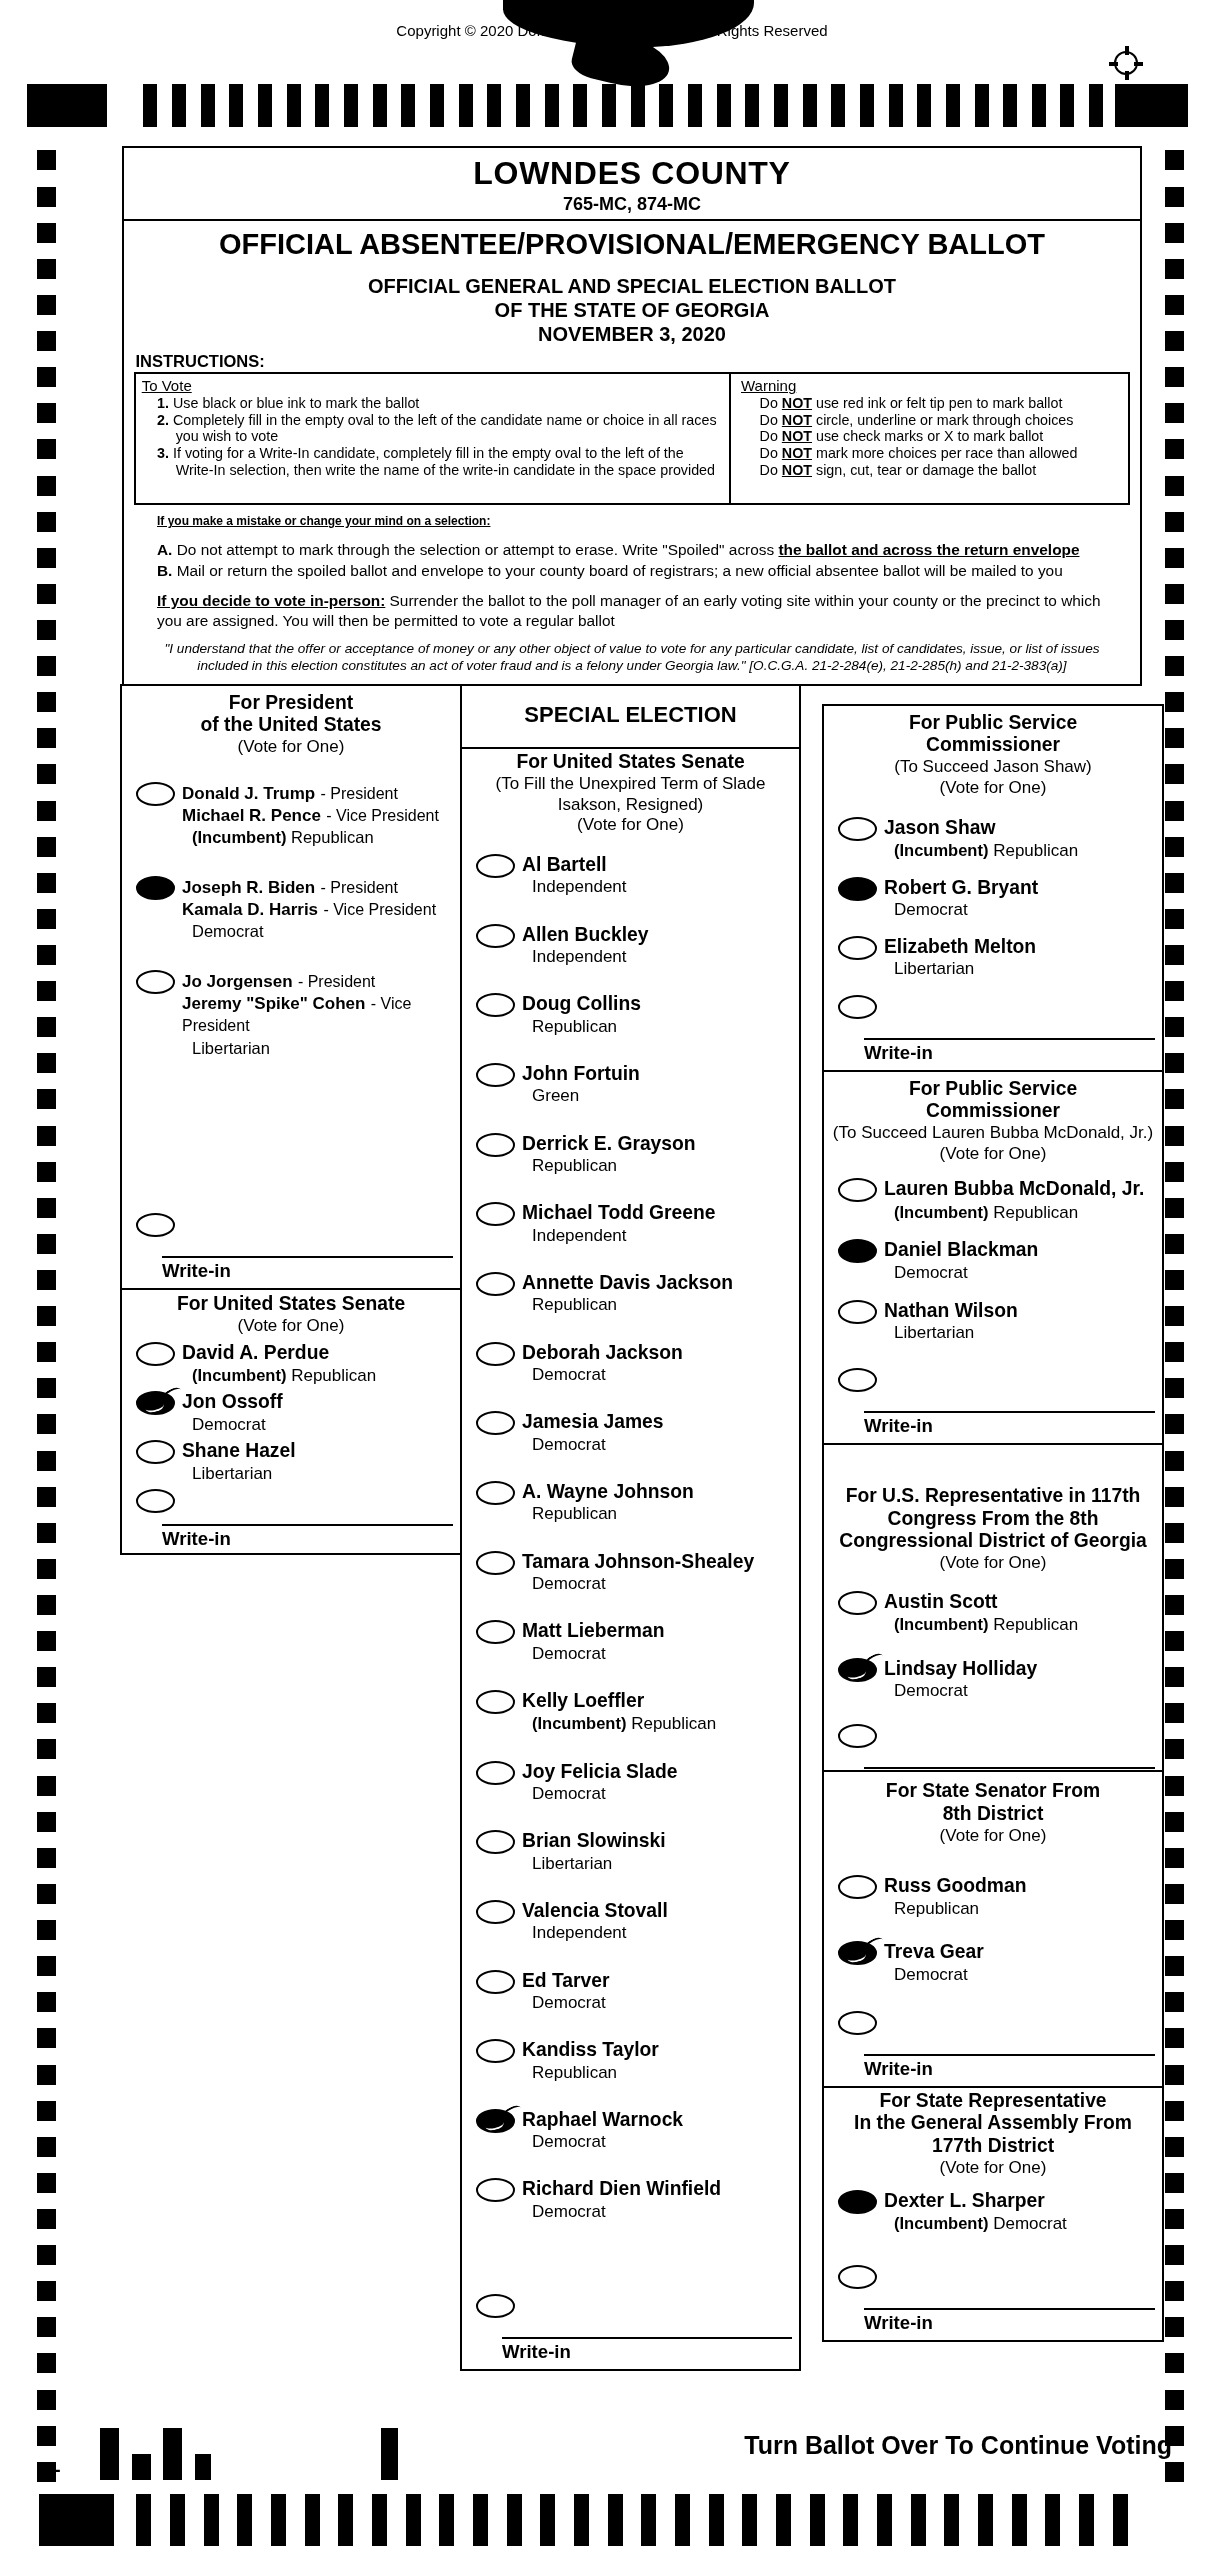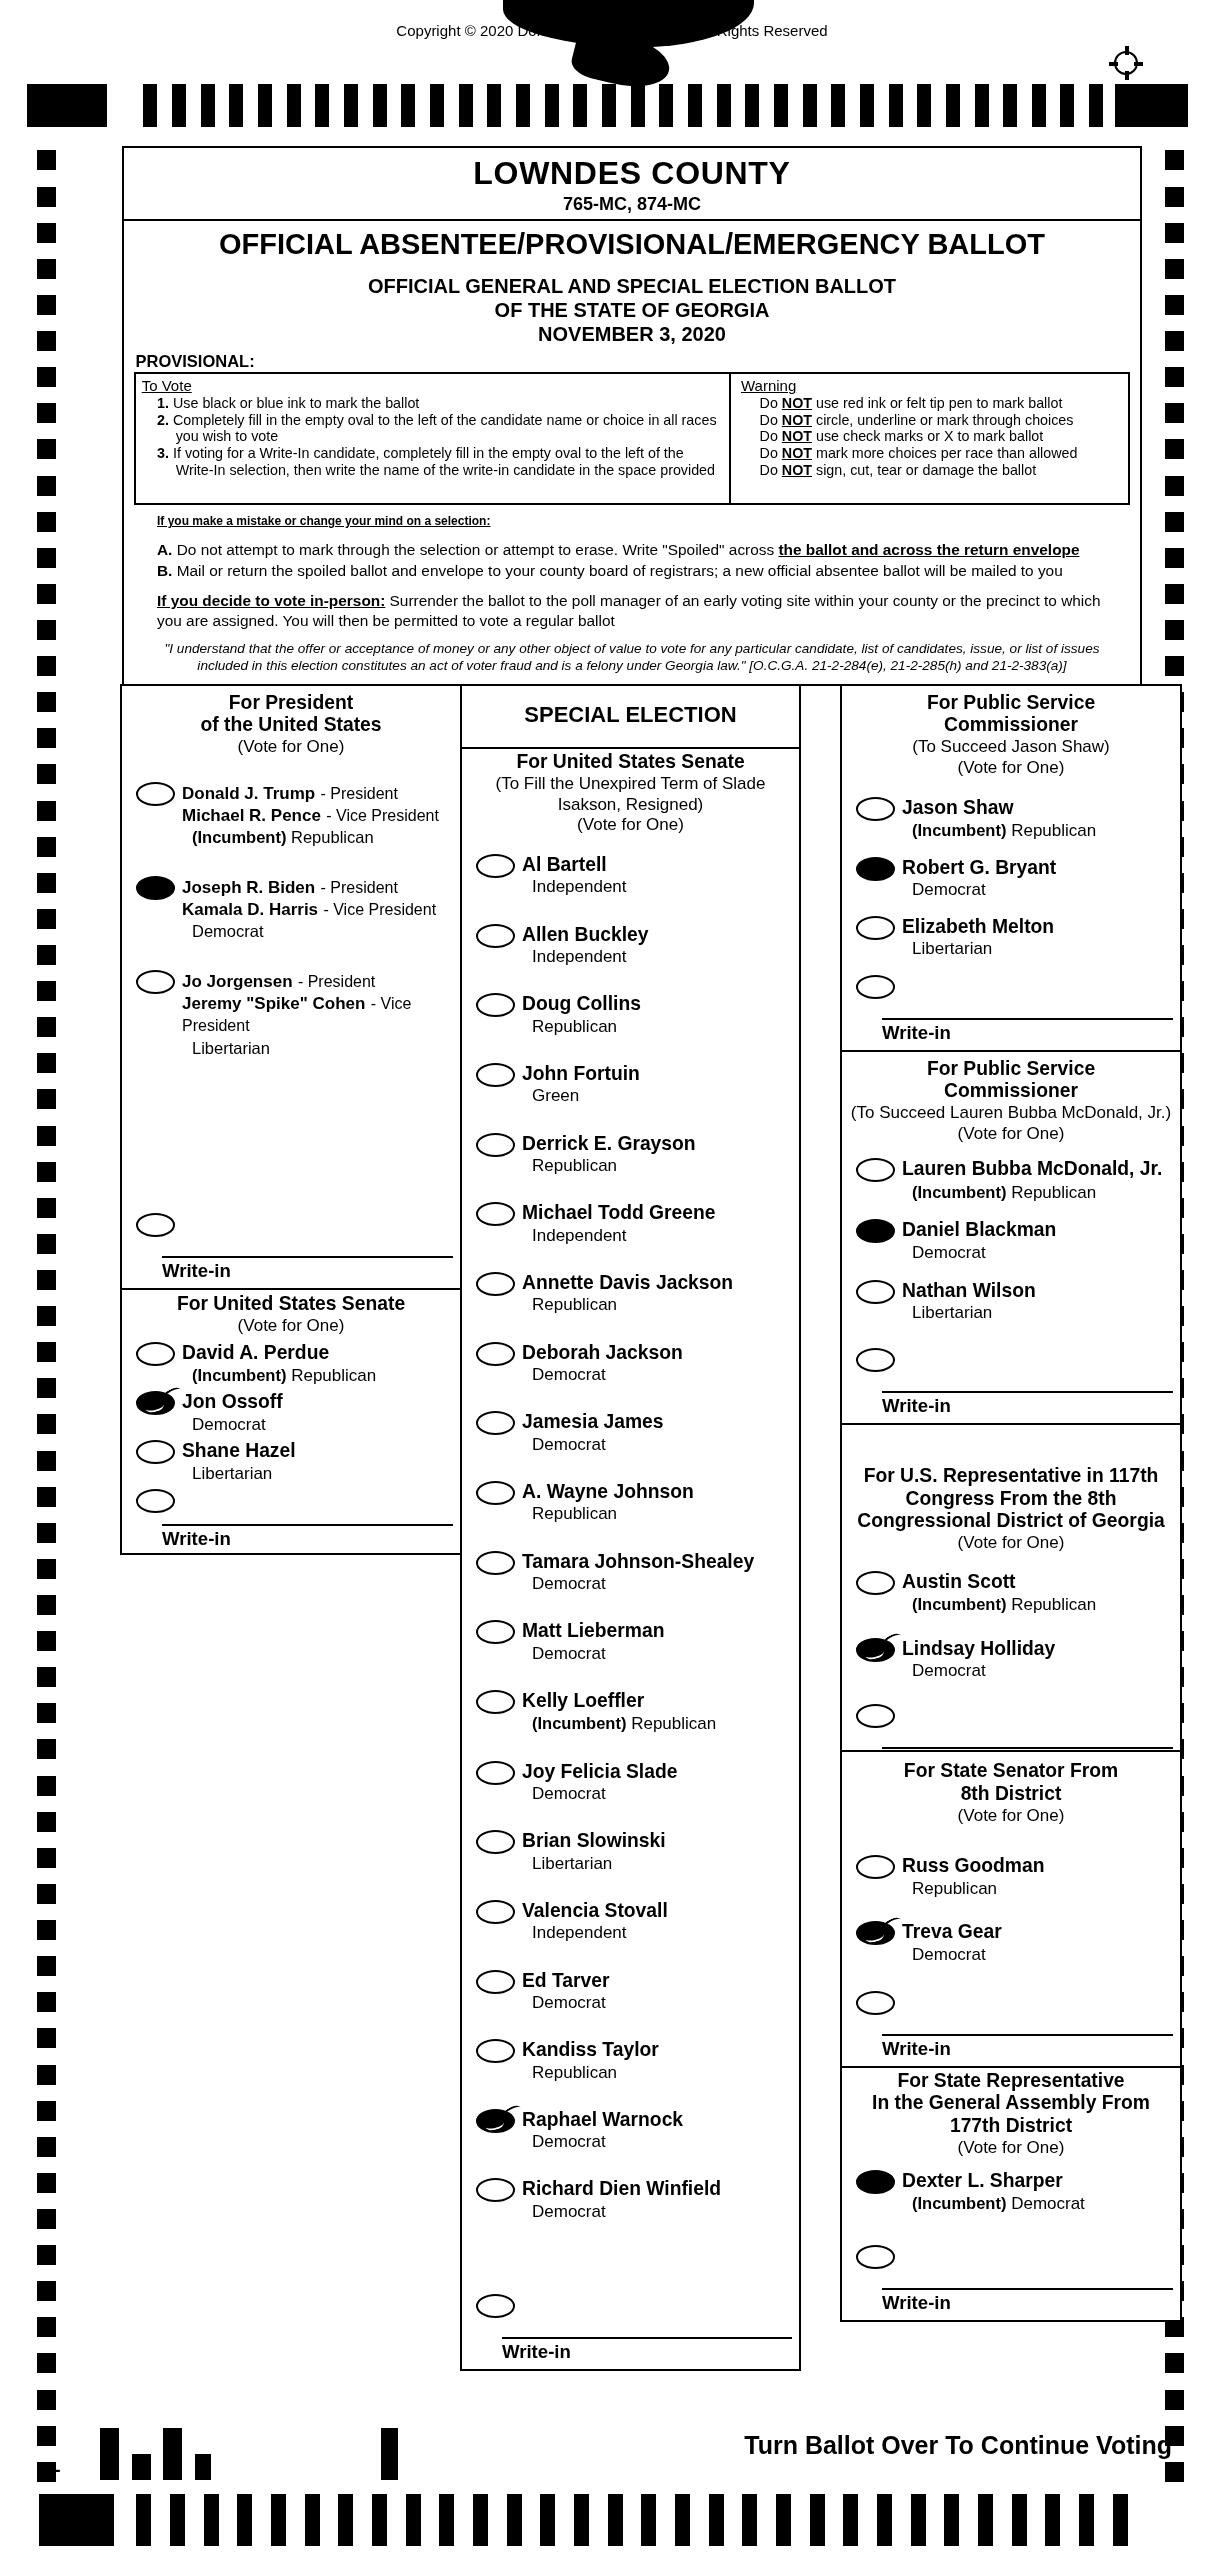--- a/index.html
+++ b/index.html
@@ -45,21 +45,21 @@
   .mistake{margin:8.6px 20px 0 33px;font-size:15.4px;line-height:1.3;}
   .mk-head{margin-bottom:10px;font-size:12px;}
   .mk-item{margin-bottom:1.4px;}
   .mk-inperson{margin-top:10px;}
   .fineprint{margin-top:8.6px;padding:0 40px;text-align:center;font-size:13.6px;font-style:italic;line-height:1.3;}
 
   
   .col{position:absolute;top:684px;}
   #col1{left:120px;width:342px;}
   #col2{left:460px;width:341px;}
-  #col3{left:840px;width:342px;}
+  #col3{left:822px;width:342px;margin-top:20px;}
   section{border:2.1px solid #000;margin-top:-2.1px;background:#fff;display:flex;flex-direction:column;overflow:hidden;}
   .col section:first-child{margin-top:0;}
   .h-president{height:606px;}
   .h-senate{height:267px;}
   .h-special{height:1687px;}
   .h-psc1{height:368px;}
   .h-psc2{height:375px;}
   .h-usrep{height:329px;}
   .h-ssen{height:318px;}
   .h-srep{height:256px;}
@@ -340,21 +340,21 @@
 <div class="ballot-head">
   <div class="head-top">
     <div class="county">LOWNDES COUNTY</div>
     <div class="codes">765-MC, 874-MC</div>
   </div>
   <div class="head-main">
     <div class="b-title1">OFFICIAL ABSENTEE/PROVISIONAL/EMERGENCY BALLOT</div>
     <div class="b-title2">OFFICIAL GENERAL AND SPECIAL ELECTION BALLOT</div>
     <div class="b-title3">OF THE STATE OF GEORGIA</div>
     <div class="b-date">NOVEMBER 3, 2020</div>
-    <div class="instr-label">PROVISIONAL:</div>
+    <div class="instr-label">INSTRUCTIONS:</div>
     <div class="instr-box">
       <div class="iv-left">
         <div class="cell-title">To Vote</div>
         <div id="to-vote-list">
             <div class="tv-item"><b>1.</b> Use black or blue ink to mark the ballot</div>
             <div class="tv-item"><b>2.</b> Completely fill in the empty oval to the left of the candidate name or choice in all races you wish to vote</div>
             <div class="tv-item"><b>3.</b> If voting for a Write-In candidate, completely fill in the empty oval to the left of the Write-In selection, then write the name of the write-in candidate in the space provided</div>
           </div>
       </div>
       <div class="iv-right">

